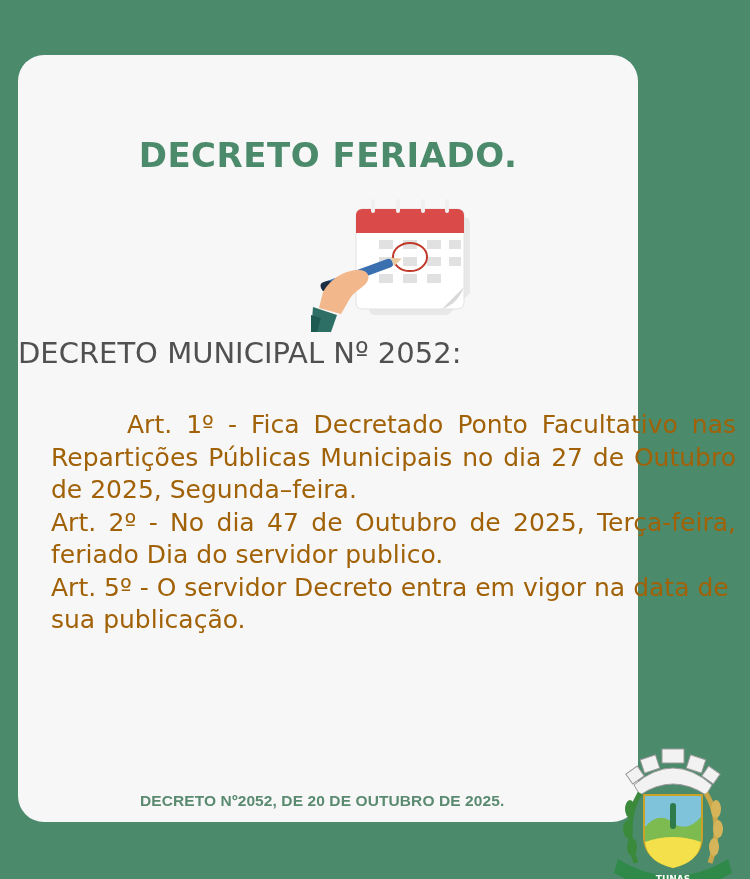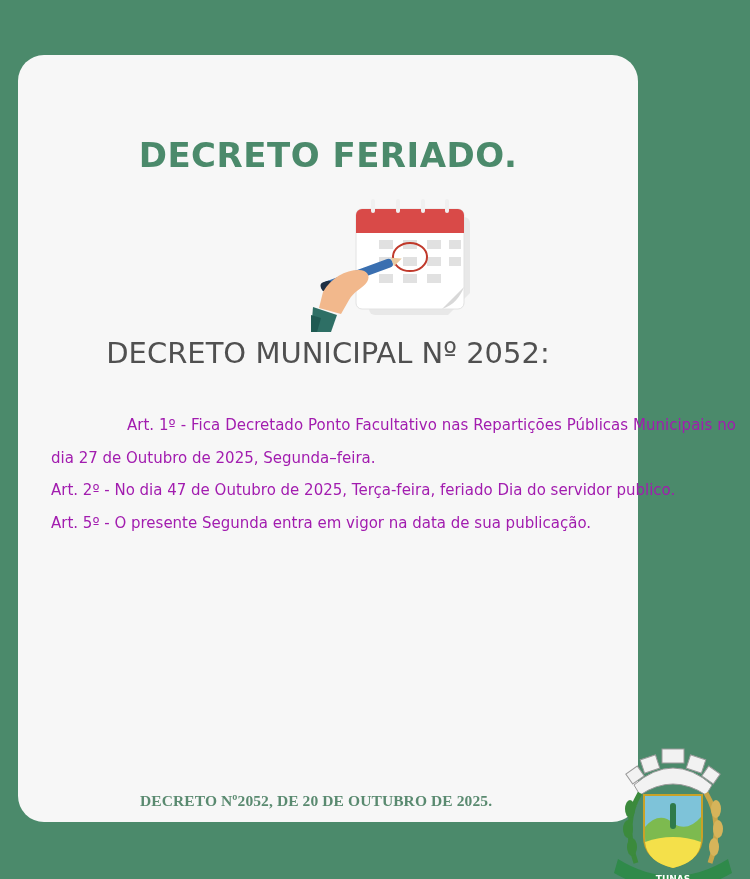--- a/index.html
+++ b/index.html
@@ -23,39 +23,39 @@
       font-size: 34px;
       letter-spacing: 0.5px;
       color: #4b8a6b;
     }
     .illustration {
       position: absolute; left: 293px; top: 132px;
       width: 170px; height: 145px;
     }
     .subtitle {
       position: absolute; left: 0; right: 0; top: 281px;
-      text-align: center;
+      text-align: left;
       font-family: "DejaVu Sans", sans-serif;
       font-size: 29px;
       color: #505050;
     }
     .body-text {
       position: absolute; left: 33px; top: 354px;
       width: 685px;
       font-family: "DejaVu Sans", sans-serif;
-      font-size: 15px;
+      font-size: 25px;
       line-height: 32.5px;
-      color: #a21caf;
+      color: #a16207;
       text-align: justify;
     }
     .body-text p { margin: 0; }
     .body-text p.indent { text-indent: 76px; }
     .footer {
       position: absolute; left: 140px; top: 792px;
-      font-family: Liberation Serif, serif;
+      font-family: Liberation Sans, sans-serif;
       font-weight: bold;
       font-size: 15.5px;
       color: #5a8a70;
       letter-spacing: 0.1px;
     }
     .crest {
       position: absolute; left: 612px; top: 747px;
       width: 122px; height: 148px;
     }
   </style>
@@ -108,21 +108,21 @@
       <path d="M2 120 l24 8 l-6 17 h-20 z" fill="#2e6f65"></path>
       <path d="M0 128 l10 3 l-4 14 h-6 z" fill="#1f5a52"></path>
     </svg>
   </div>
 
   <div class="subtitle">DECRETO MUNICIPAL Nº 2052:</div>
 
   <div class="body-text">
     <p class="indent">Art. 1º - Fica Decretado Ponto Facultativo nas Repartições Públicas Municipais no dia 27 de Outubro de 2025, Segunda–feira.</p>
     <p>Art. 2º - No dia 47 de Outubro de 2025, Terça-feira, feriado Dia do servidor publico.</p>
-    <p style="text-align:left;">Art. 5º - O presente Segunda entra em vigor na data de sua publicação.</p>
+    <p style="text-align:left;">Art. 5º - O servidor Decreto entra em vigor na data de sua publicação.</p>
   </div>
 </div>
 
 <div class="footer">DECRETO Nº2052, DE 20 DE OUTUBRO DE 2025.</div>
 
 <div class="crest">
   <svg width="122" height="148" viewBox="0 0 122 148">
 
     <g fill="#f2f2f2" stroke="#9a9a9a" stroke-width="1">
       <path d="M22 38 q39 -34 78 0 l-6 10 q-33 -22 -66 0 z"></path>

